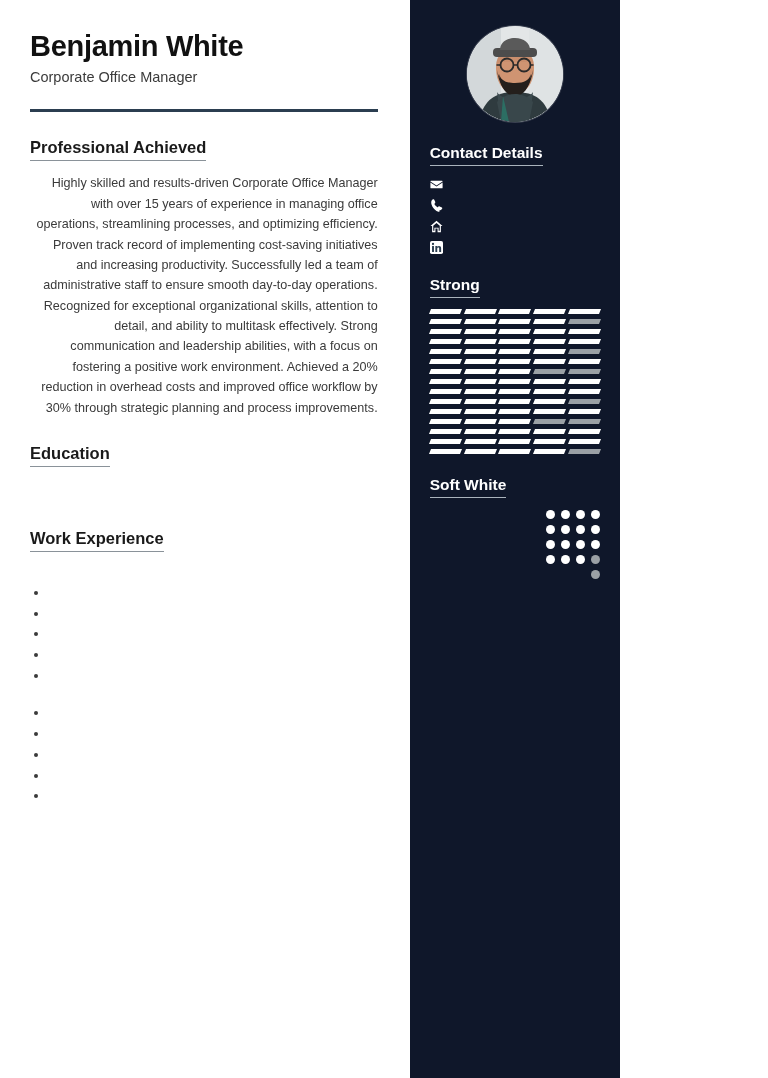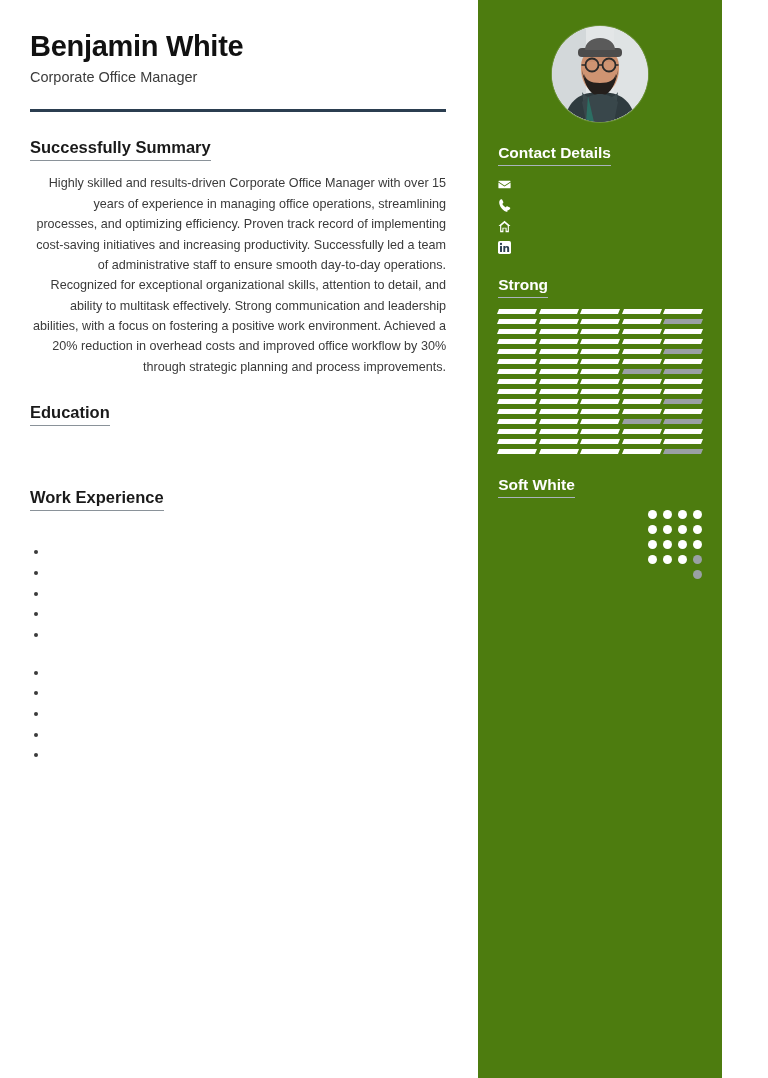--- a/index.html
+++ b/index.html
@@ -3,21 +3,21 @@
 <meta charset="utf-8">
 <style>
   * { box-sizing: border-box; margin: 0; padding: 0; }
   html, body { width: 768px; height: 1078px; }
   body {
     font-family: "Liberation Sans", sans-serif;
     background: #ffffff;
     color: #222;
     overflow: hidden;
   }
-  .page { position: relative; width: 722px; height: 1078px; display: flex; }
+  .page { position: relative; width: 620px; height: 1078px; display: flex; }
 
   
   .main { width: 509px; padding: 30px 32px 0 30px; }
   .name {
     font-size: 29px; font-weight: bold; letter-spacing: -0.3px;
     color: #111; line-height: 1.15;
   }
   .role { font-size: 14.5px; color: #3b3b3b; margin-top: 6px; }
   .head-rule { height: 3px; background: #2b3e50; margin: 24px 0 26px 0; }
 
@@ -37,21 +37,21 @@
   .job-org { font-size: 12.4px; color: #3f3f3f; margin-top: 2px; }
   ul.bullets { margin: 7px 0 0 18px; }
   ul.bullets li { font-size: 12.3px; line-height: 1.52; color: #3a3a3a; margin-bottom: 2px; padding-left: 6px; }
 
   .edu { margin-top: 12px; }
   .edu-desc { font-size: 12.4px; line-height: 1.55; color: #3a3a3a; margin-top: 7px; }
   .sec-block { margin-top: 26px; }
 
   
   .side {
-    width: 259px; background: #4d7c0f; color: #ffffff;
+    width: 259px; background: #0f172a; color: #ffffff;
     padding: 0 20px; position: relative;
   }
   .photo-wrap { display: flex; justify-content: center; padding-top: 26px; }
   .photo {
     width: 96px; height: 96px; border-radius: 50%;
     overflow: hidden; background: #cfd5d8; position: relative;
     box-shadow: 0 0 0 1px rgba(255,255,255,.18);
   }
   .photo svg { display: block; width: 100%; height: 100%; }
 
@@ -101,21 +101,21 @@
 
   <div class="main">
 
     <div>
       <div class="name">Benjamin White</div>
       <div class="role">Corporate Office Manager</div>
     </div>
     <div class="head-rule"></div>
 
     <div>
-      <div class="sec-title">Successfully Summary</div>
+      <div class="sec-title">Professional Achieved</div>
       <p class="summary">Highly skilled and results-driven Corporate Office Manager with over 15 years of experience in managing office operations, streamlining processes, and optimizing efficiency. Proven track record of implementing cost-saving initiatives and increasing productivity. Successfully led a team of administrative staff to ensure smooth day-to-day operations. Recognized for exceptional organizational skills, attention to detail, and ability to multitask effectively. Strong communication and leadership abilities, with a focus on fostering a positive work environment. Achieved a 20% reduction in overhead costs and improved office workflow by 30% through strategic planning and process improvements.</p>
     </div>
 
     <div class="sec-block">
       <div class="sec-title">Education</div>
       <div id="edus">
           <div class="edu">
             <div class="job-head">
        <span class="job-title"></span>
        <span class="job-date"></span>

